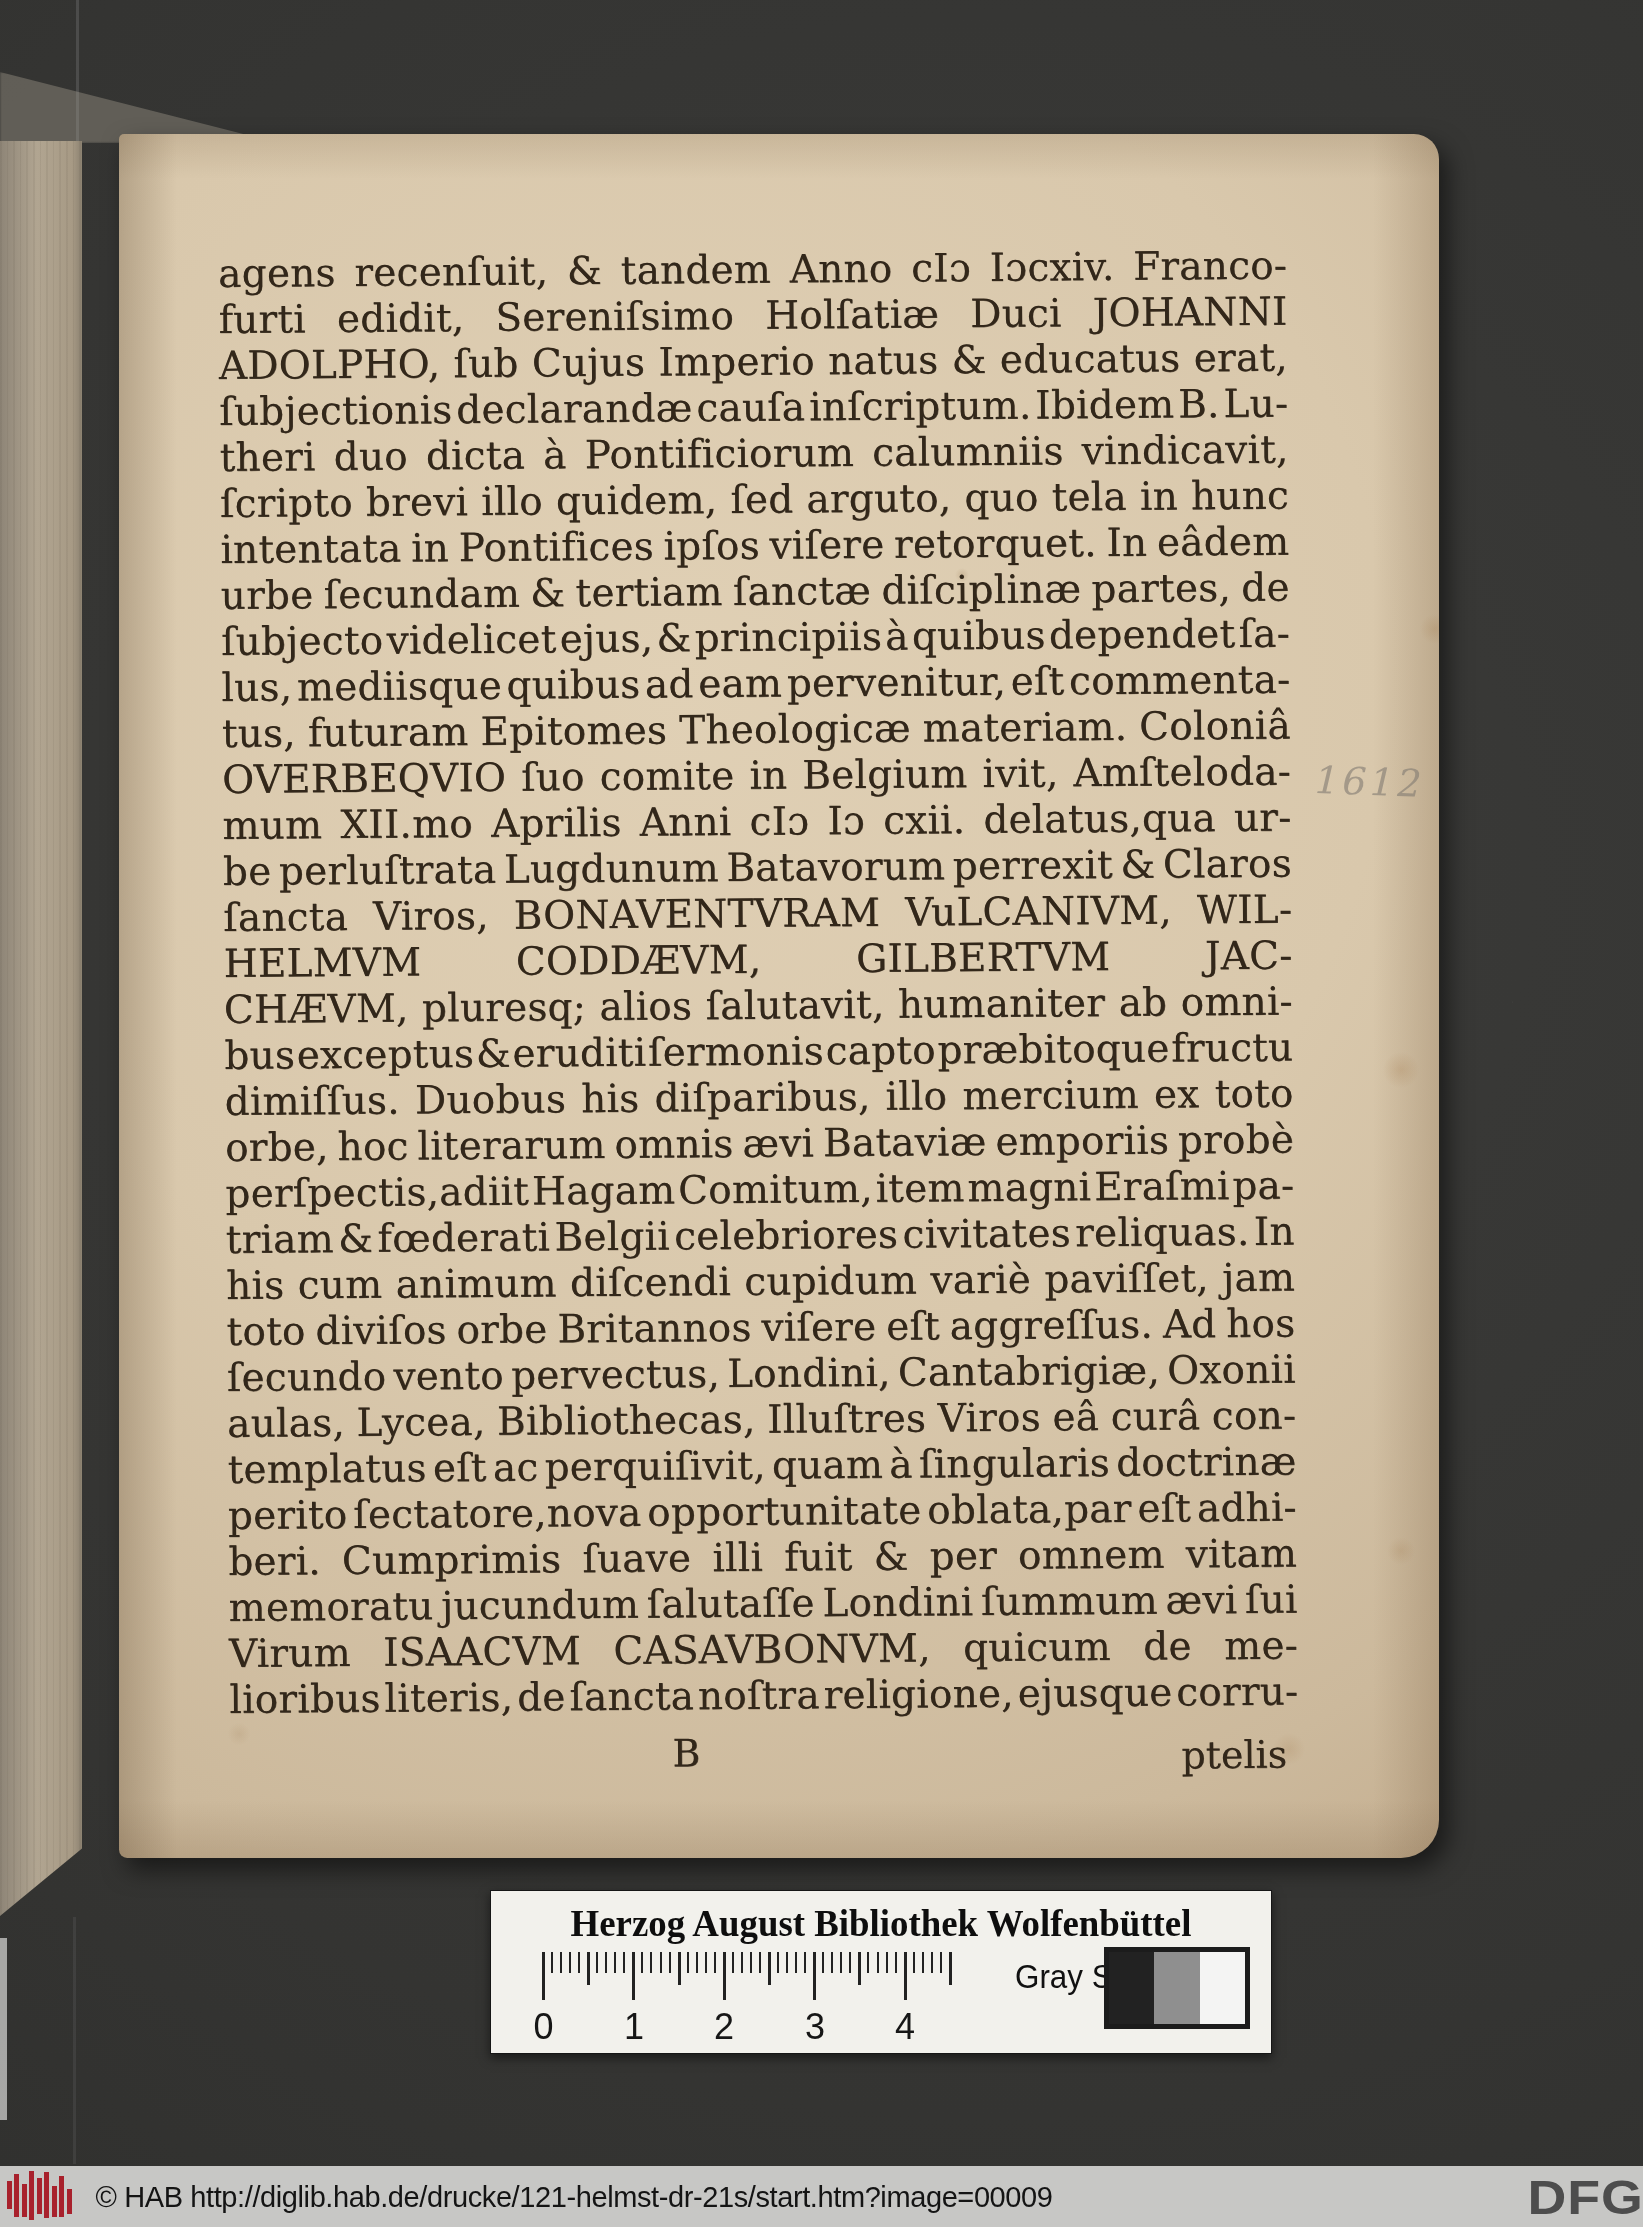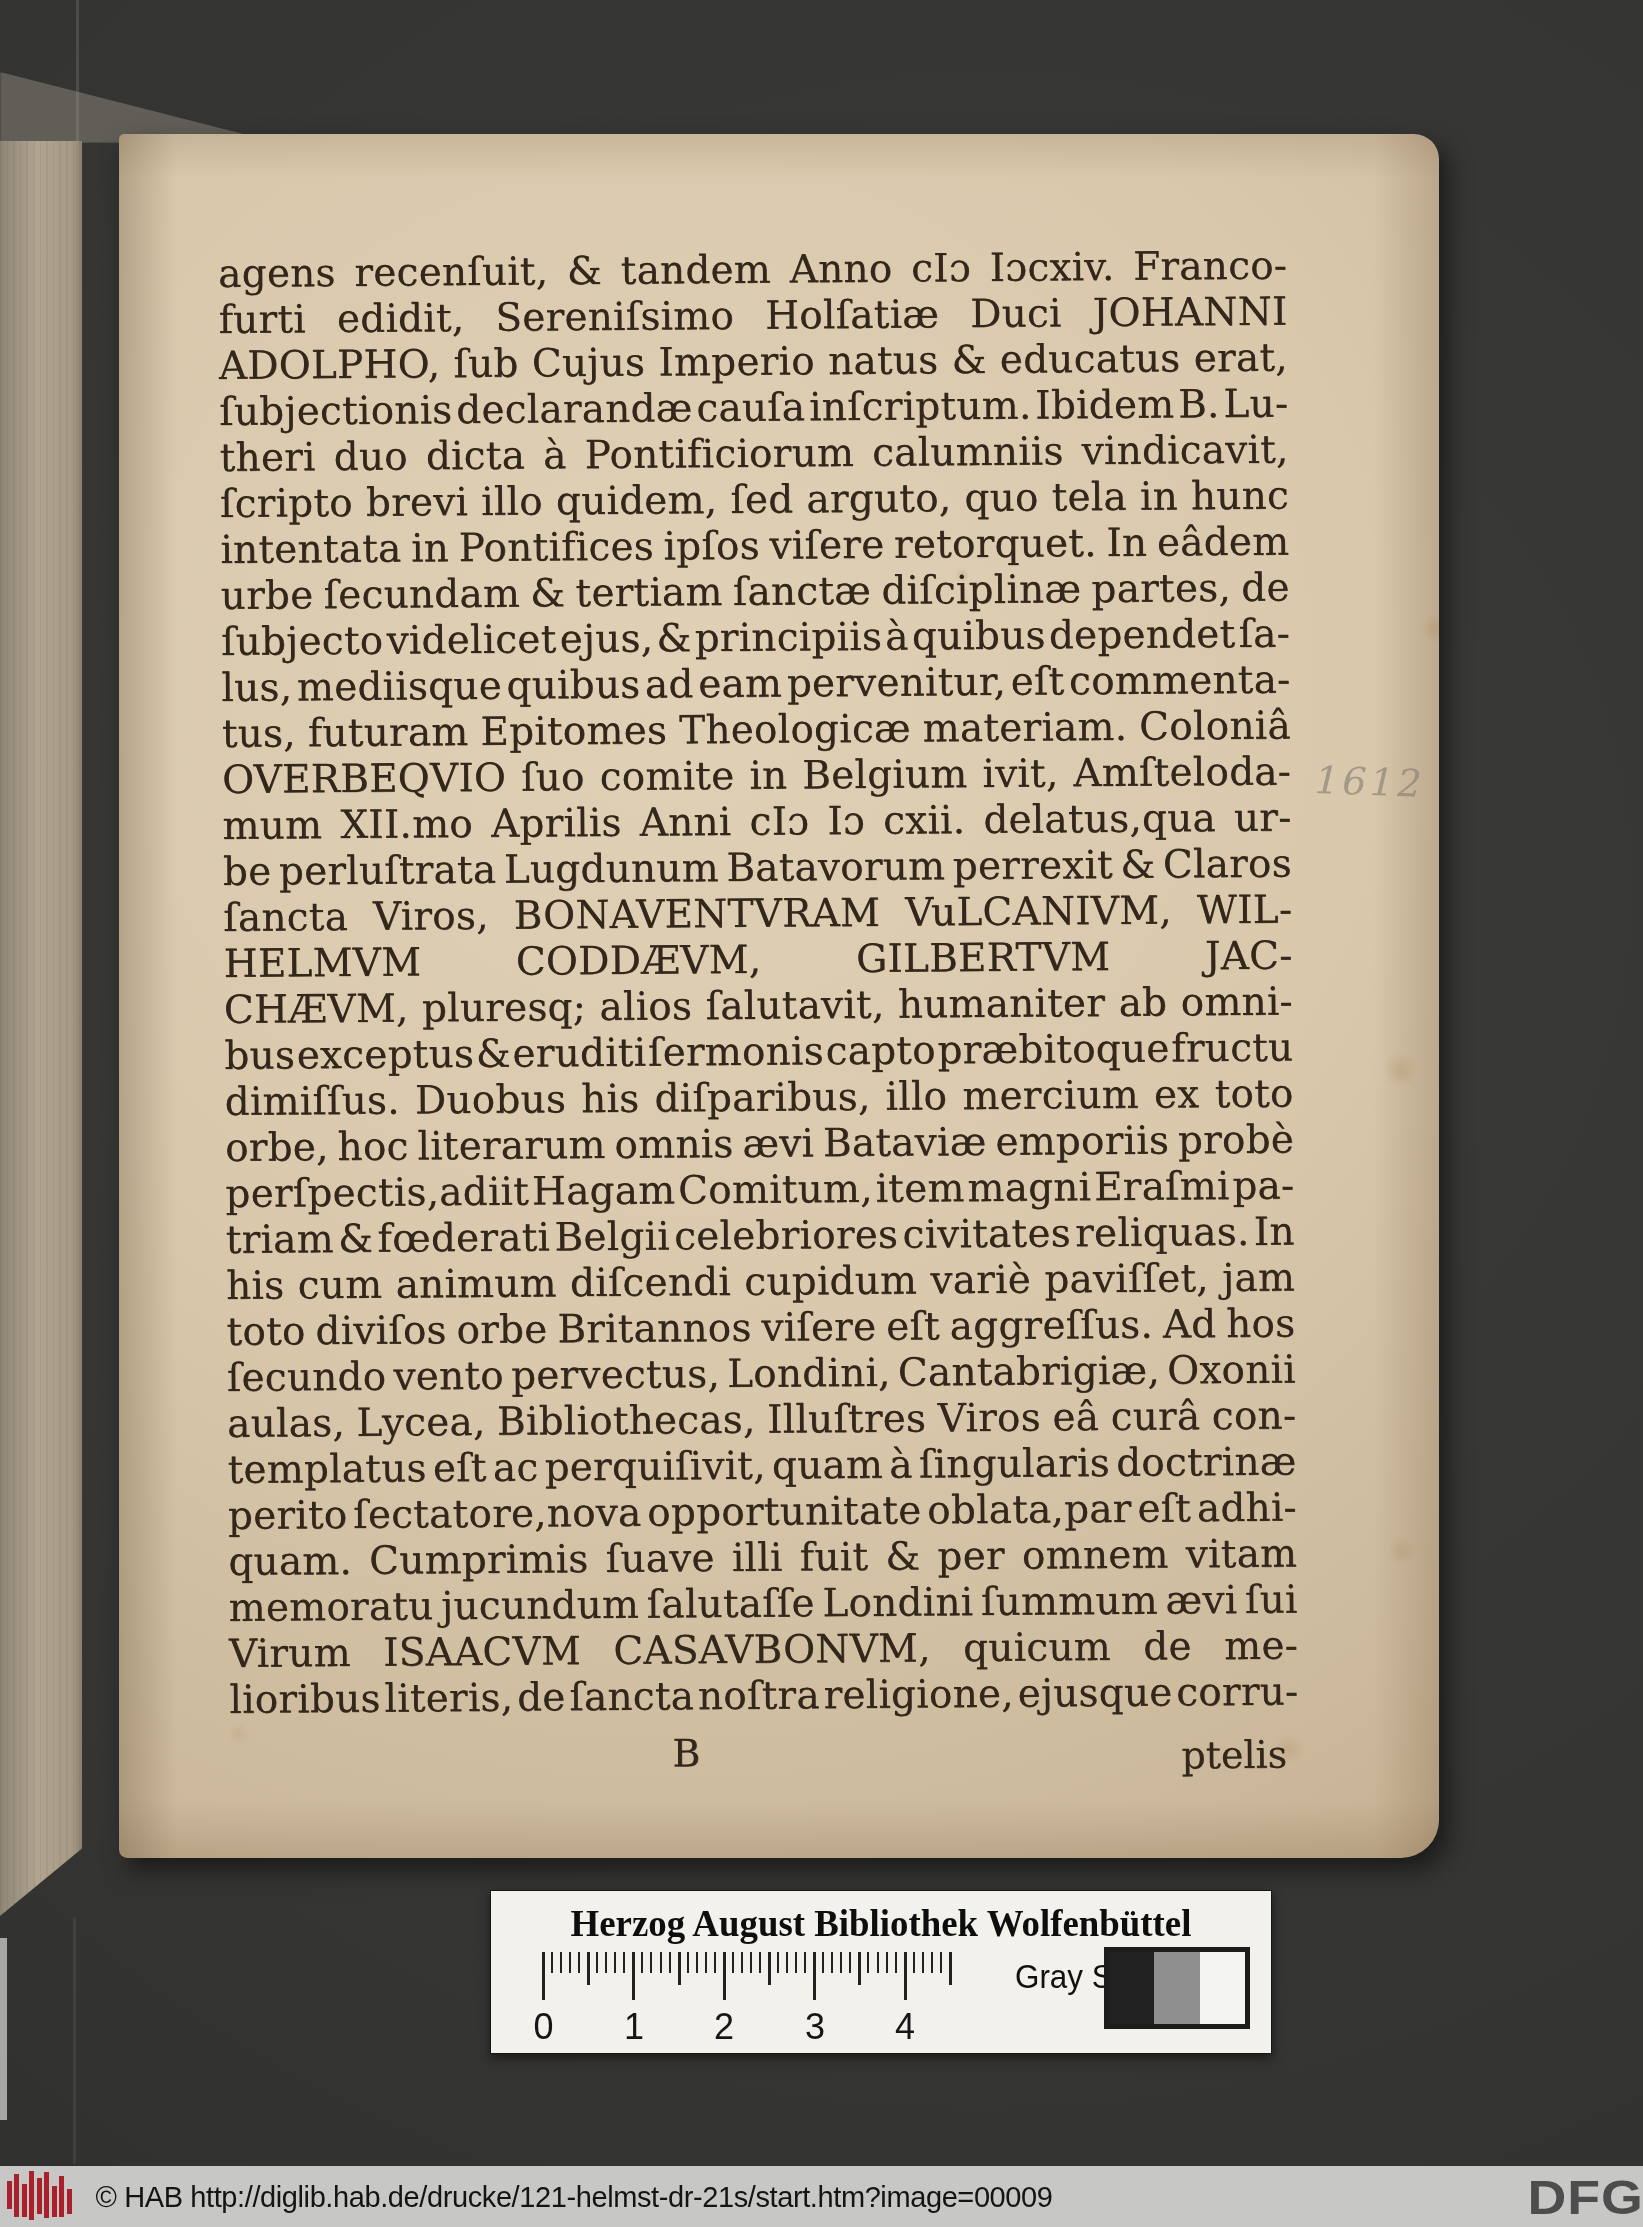--- a/index.html
+++ b/index.html
@@ -413,21 +413,21 @@
       </div>
       <div class="tline">
         <span>perito</span>
         <span>ſectatore,nova</span>
         <span>opportunitate</span>
         <span>oblata,par</span>
         <span>eſt</span>
         <span>adhi-</span>
       </div>
       <div class="tline">
-        <span>quam.</span>
+        <span>beri.</span>
         <span>Cumprimis</span>
         <span>ſuave</span>
         <span>illi</span>
         <span>fuit</span>
         <span>&amp;</span>
         <span>per</span>
         <span>omnem</span>
         <span>vitam</span>
       </div>
       <div class="tline">

